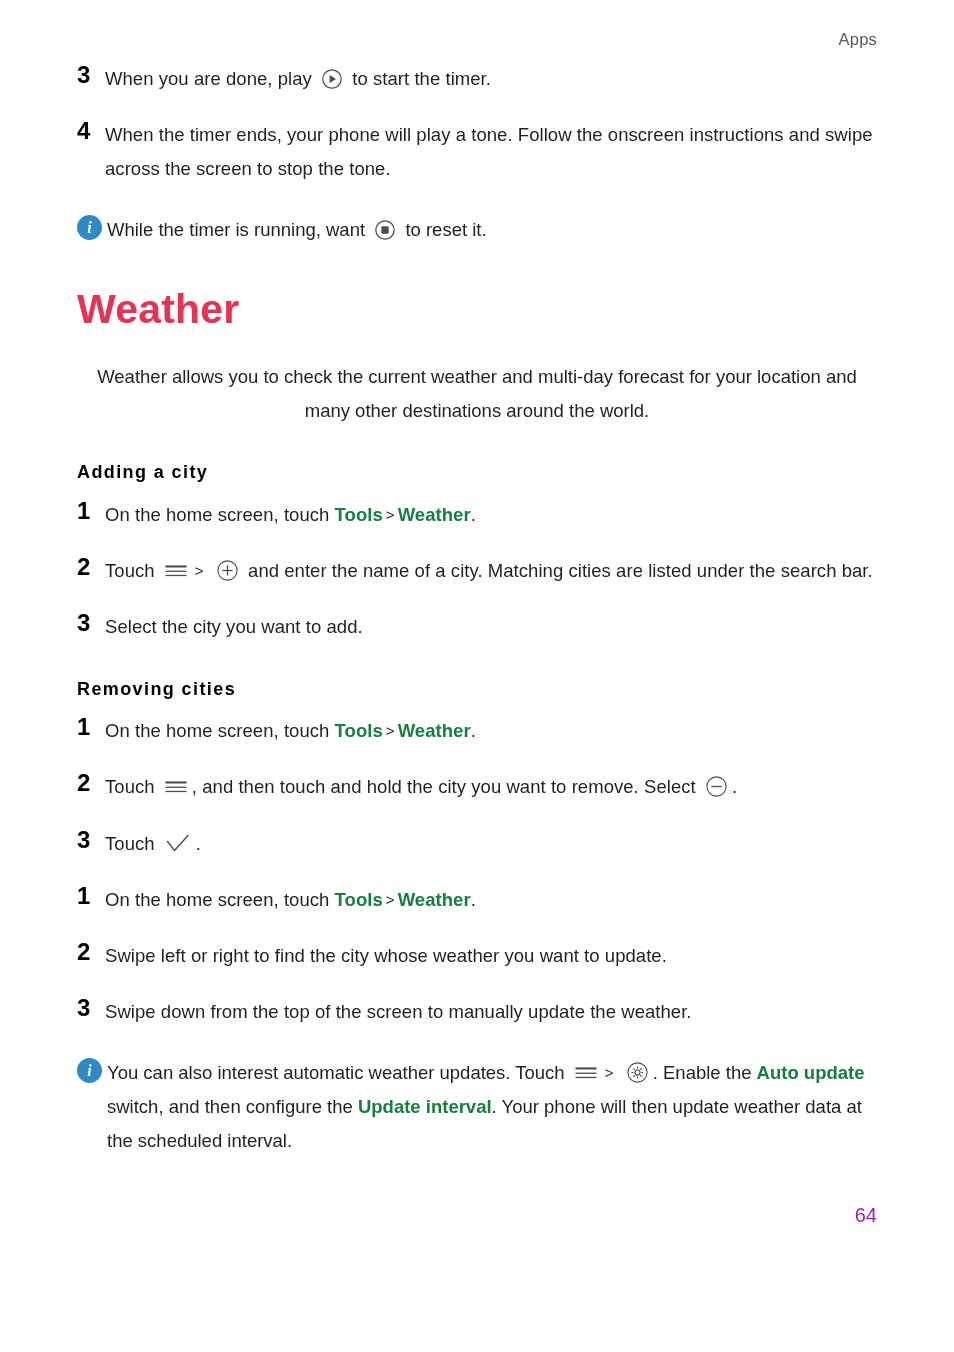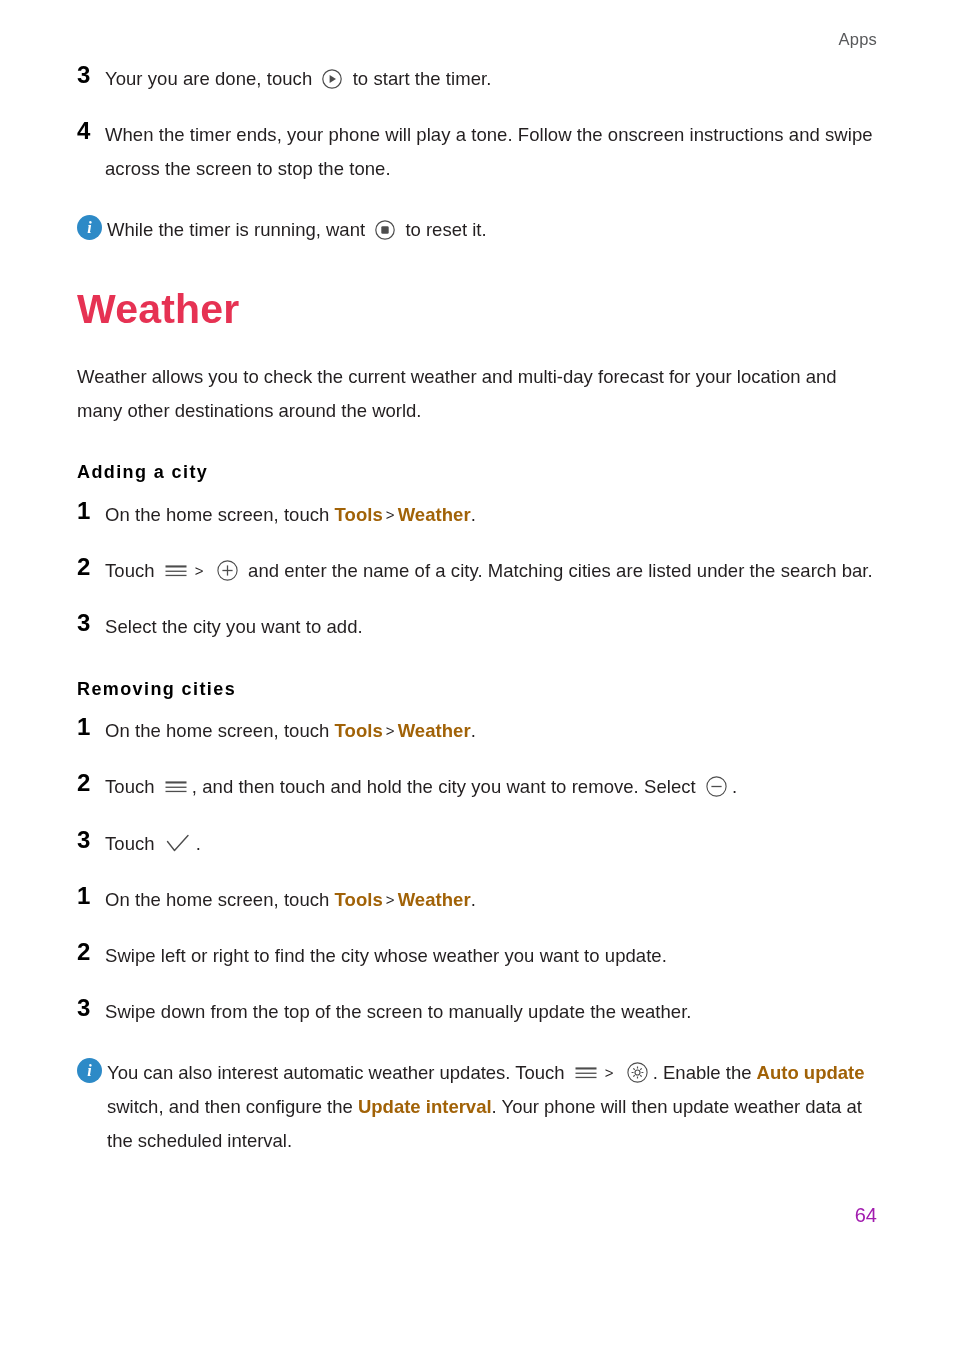--- a/index.html
+++ b/index.html
@@ -95,23 +95,23 @@
     margin: 34px 0 14px 0;
     letter-spacing: 1.4px;
     line-height: 1.2;
   }
   p.para {
     font-size: 18.5px;
     line-height: 1.85;
     color: #231f20;
     margin: 0 0 14px 0;
   }
-  p.para.intro { margin-bottom: 12px; }
-
-  b, strong { font-weight: bold; color: #a16207; }
+  p.para.intro { margin-bottom: 12px; text-align: center; }
+
+  b, strong { font-weight: bold; color: #15803d; }
 
   .gt {
     font-size: 15px;
     color: #231f20;
     padding: 0 3px;
     position: relative;
     top: -1px;
   }
 
   
@@ -138,21 +138,21 @@
 
 <div class="page">
 
   <div class="running-head">Apps</div>
 
   <div class="content">
 
     <div class="step">
       <div class="step-num">3</div>
       <div class="step-body">
-        <span>Your you are done, touch</span>
+        <span>When you are done, play</span>
         <span class="icon pad">
           <svg width="22" height="22" viewBox="0 0 22 22">
             <circle cx="11" cy="11" r="9.2" fill="none" stroke="#4d4d4d" stroke-width="1.2"></circle>
             <path d="M8.6 6.9 L15 11 L8.6 15.1 Z" fill="#4d4d4d"></path>
           </svg>
         </span>
         <span>to start the timer.</span>
       </div>
     </div>
 

